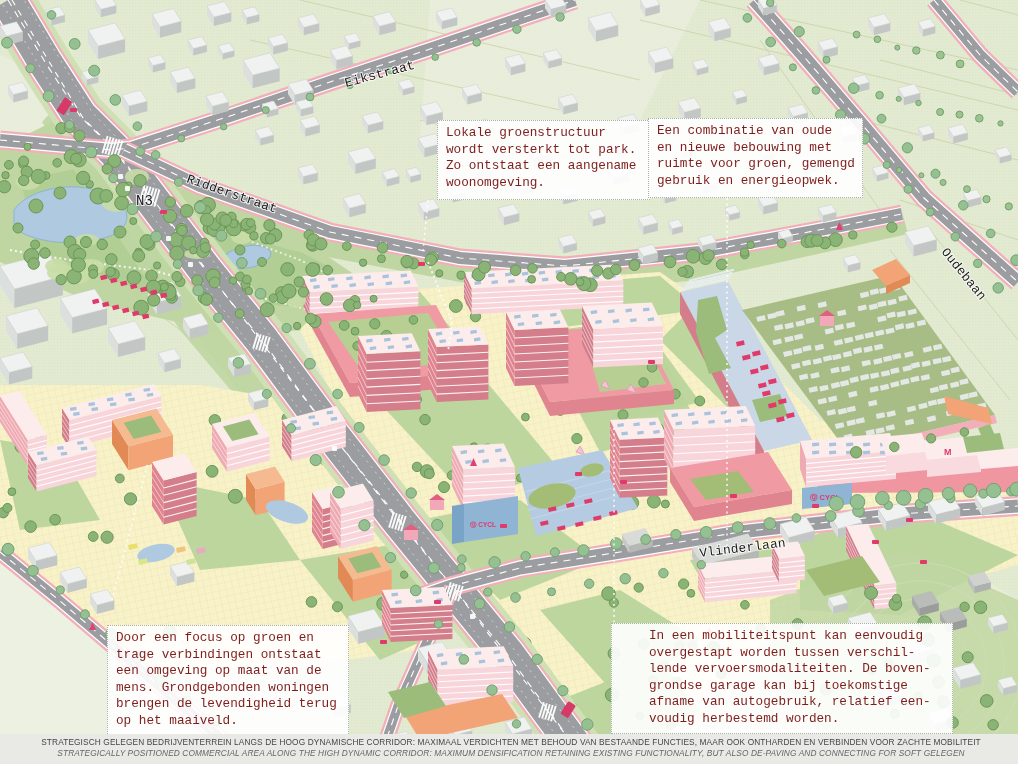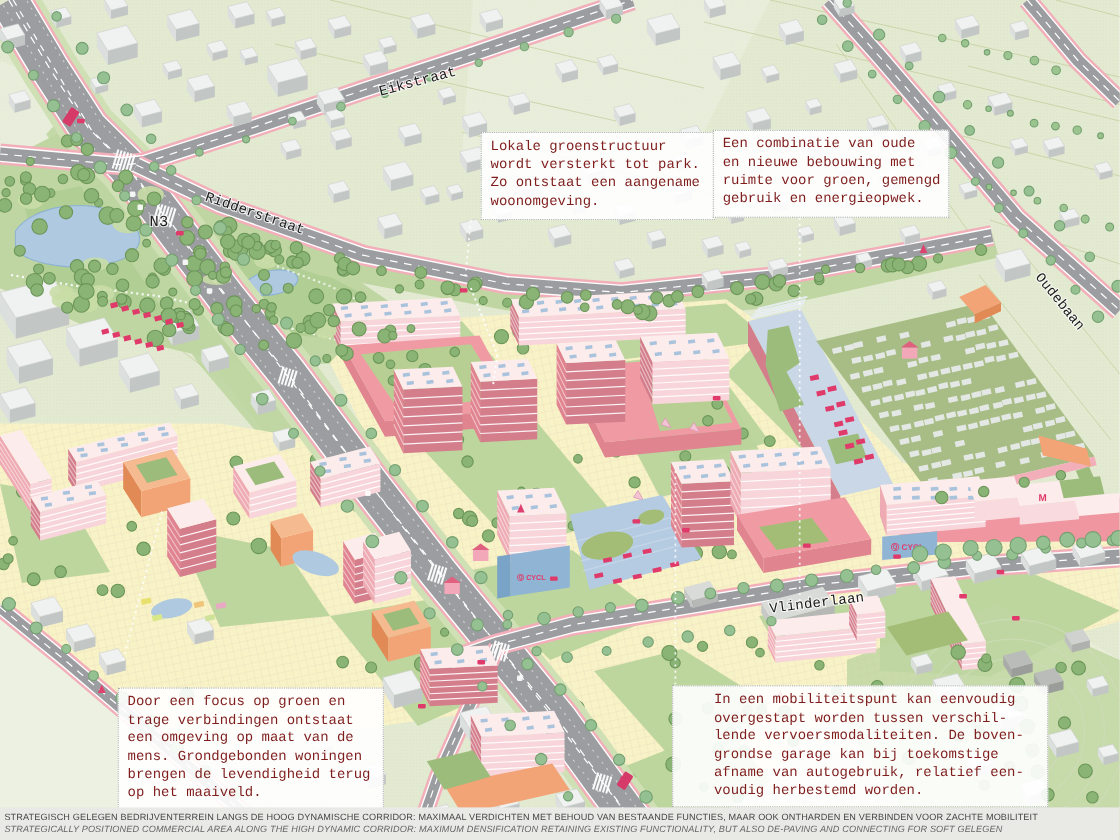--- a/index.html
+++ b/index.html
@@ -1,18 +1,18 @@
 <!DOCTYPE html>
 <html><head><meta charset="utf-8">
 <style>
 html,body{margin:0;padding:0;background:#fff;}
 #map{position:relative;width:1018px;height:764px;overflow:hidden;font-family:"Liberation Sans",sans-serif;}
 #map svg{position:absolute;left:0;top:0;}
 .tb{position:absolute;background:rgba(255,255,255,0.91);border:1px dotted #a8b0a8;font-family:"Liberation Mono",monospace;font-size:12.7px;line-height:16.6px;color:#7f1d1d;padding:4px 0 0 8px;white-space:nowrap;overflow:hidden;}
-.caption{position:absolute;left:0;bottom:0;width:1018px;height:30px;background:#e9eae6;}
+.caption{position:absolute;left:0;bottom:0;width:1018px;height:30px;background:#e9eae6;text-align:center;}
 .c1{font-size:8.3px;letter-spacing:0.12px;color:#454545;padding:2.5px 0 0 4px;white-space:nowrap;}
 .c2{font-size:8.3px;letter-spacing:0.12px;color:#666666;font-style:italic;padding-top:1.5px;padding-left:4px;white-space:nowrap;}
 </style></head>
 <body>
 <div id="map">
 <svg width="1018" height="764" viewBox="0 0 1018 764">
 <defs>
 <pattern id="ygrid" width="7" height="7" patternUnits="userSpaceOnUse" patternTransform="rotate(-12)">
 <rect width="7" height="7" fill="#f8f3c6"></rect>
 <path d="M0 0H7M0 0V7" stroke="#eddcc3" stroke-width="0.8"></path>

